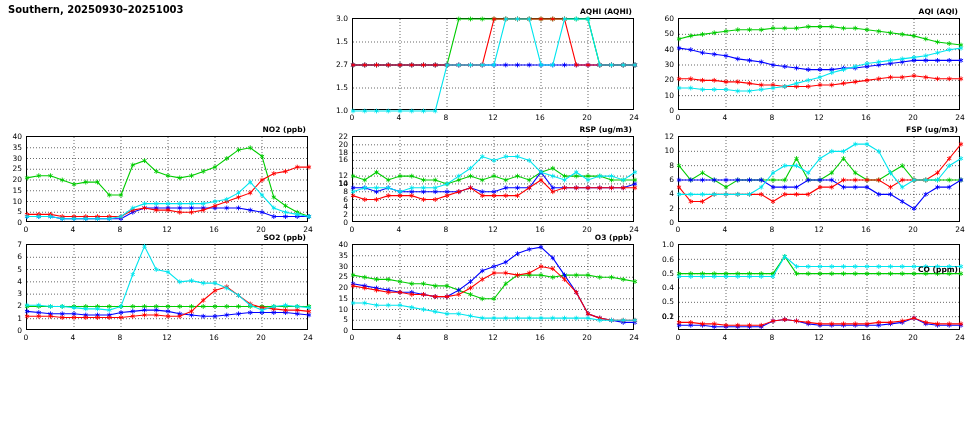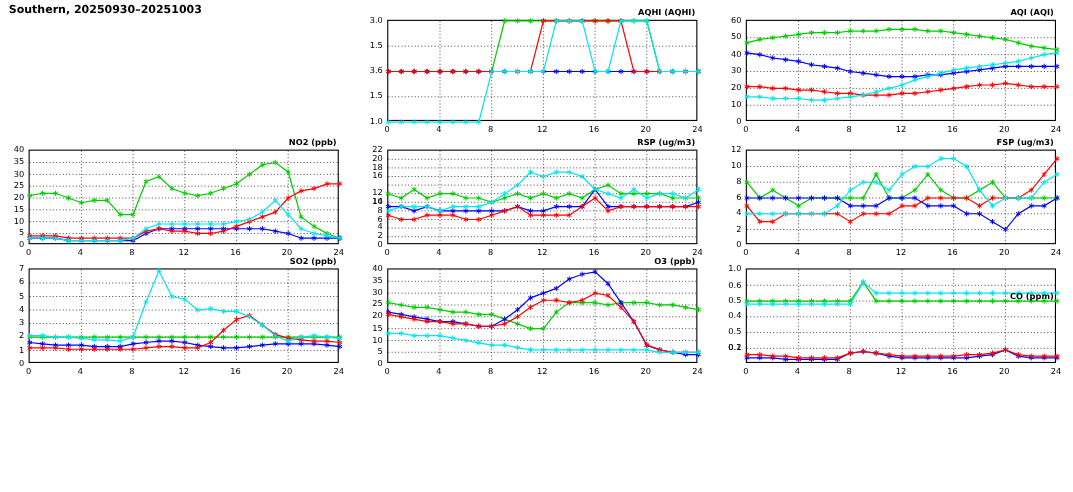--- a/index.html
+++ b/index.html
@@ -130,21 +130,21 @@
           <path d="M223.25,-2.4L223.25,2.4M221.17153903091736,-1.2000000000000008L225.32846096908264,1.2000000000000008M221.17153903091736,1.1999999999999993L225.32846096908264,-1.1999999999999993" stroke="#00e5ee" stroke-width="0.9"></path>
           <path d="M235,-2.4L235,2.4M232.92153903091736,-1.2000000000000008L237.07846096908264,1.2000000000000008M232.92153903091736,1.1999999999999993L237.07846096908264,-1.1999999999999993" stroke="#00e5ee" stroke-width="0.9"></path>
           <path d="M246.75,43.6L246.75,48.4M244.67153903091736,44.8L248.82846096908264,47.2M244.67153903091736,47.2L248.82846096908264,44.8" stroke="#00e5ee" stroke-width="0.9"></path>
           <path d="M258.5,43.6L258.5,48.4M256.42153903091736,44.8L260.57846096908264,47.2M256.42153903091736,47.2L260.57846096908264,44.8" stroke="#00e5ee" stroke-width="0.9"></path>
           <path d="M270.25,43.6L270.25,48.4M268.17153903091736,44.8L272.32846096908264,47.2M268.17153903091736,47.2L272.32846096908264,44.8" stroke="#00e5ee" stroke-width="0.9"></path>
           <path d="M282,43.6L282,48.4M279.92153903091736,44.8L284.07846096908264,47.2M279.92153903091736,47.2L284.07846096908264,44.8" stroke="#00e5ee" stroke-width="0.9"></path>
         </svg>
       </div>
       <div class="ytick" style="left: -30px; width: 26px; top: 92px;">1.0</div>
       <div class="ytick" style="left: -30px; width: 26px; top: 69px;">1.5</div>
-      <div class="ytick" style="left: -30px; width: 26px; top: 46px;">3.6</div>
+      <div class="ytick" style="left: -30px; width: 26px; top: 46px;">2.7</div>
       <div class="ytick" style="left: -30px; width: 26px; top: 23px;">1.5</div>
       <div class="ytick" style="left: -30px; width: 26px; top: 0px;">3.0</div>
       <div class="xtick" style="left: 0px; top: 95px;">0</div>
       <div class="xtick" style="left: 47px; top: 95px;">4</div>
       <div class="xtick" style="left: 94px; top: 95px;">8</div>
       <div class="xtick" style="left: 141px; top: 95px;">12</div>
       <div class="xtick" style="left: 188px; top: 95px;">16</div>
       <div class="xtick" style="left: 235px; top: 95px;">20</div>
       <div class="xtick" style="left: 282px; top: 95px;">24</div>
       <div class="plotlabel" style="right: 2px; top: -11px; margin-left: 32px;">AQHI (AQHI)</div>

